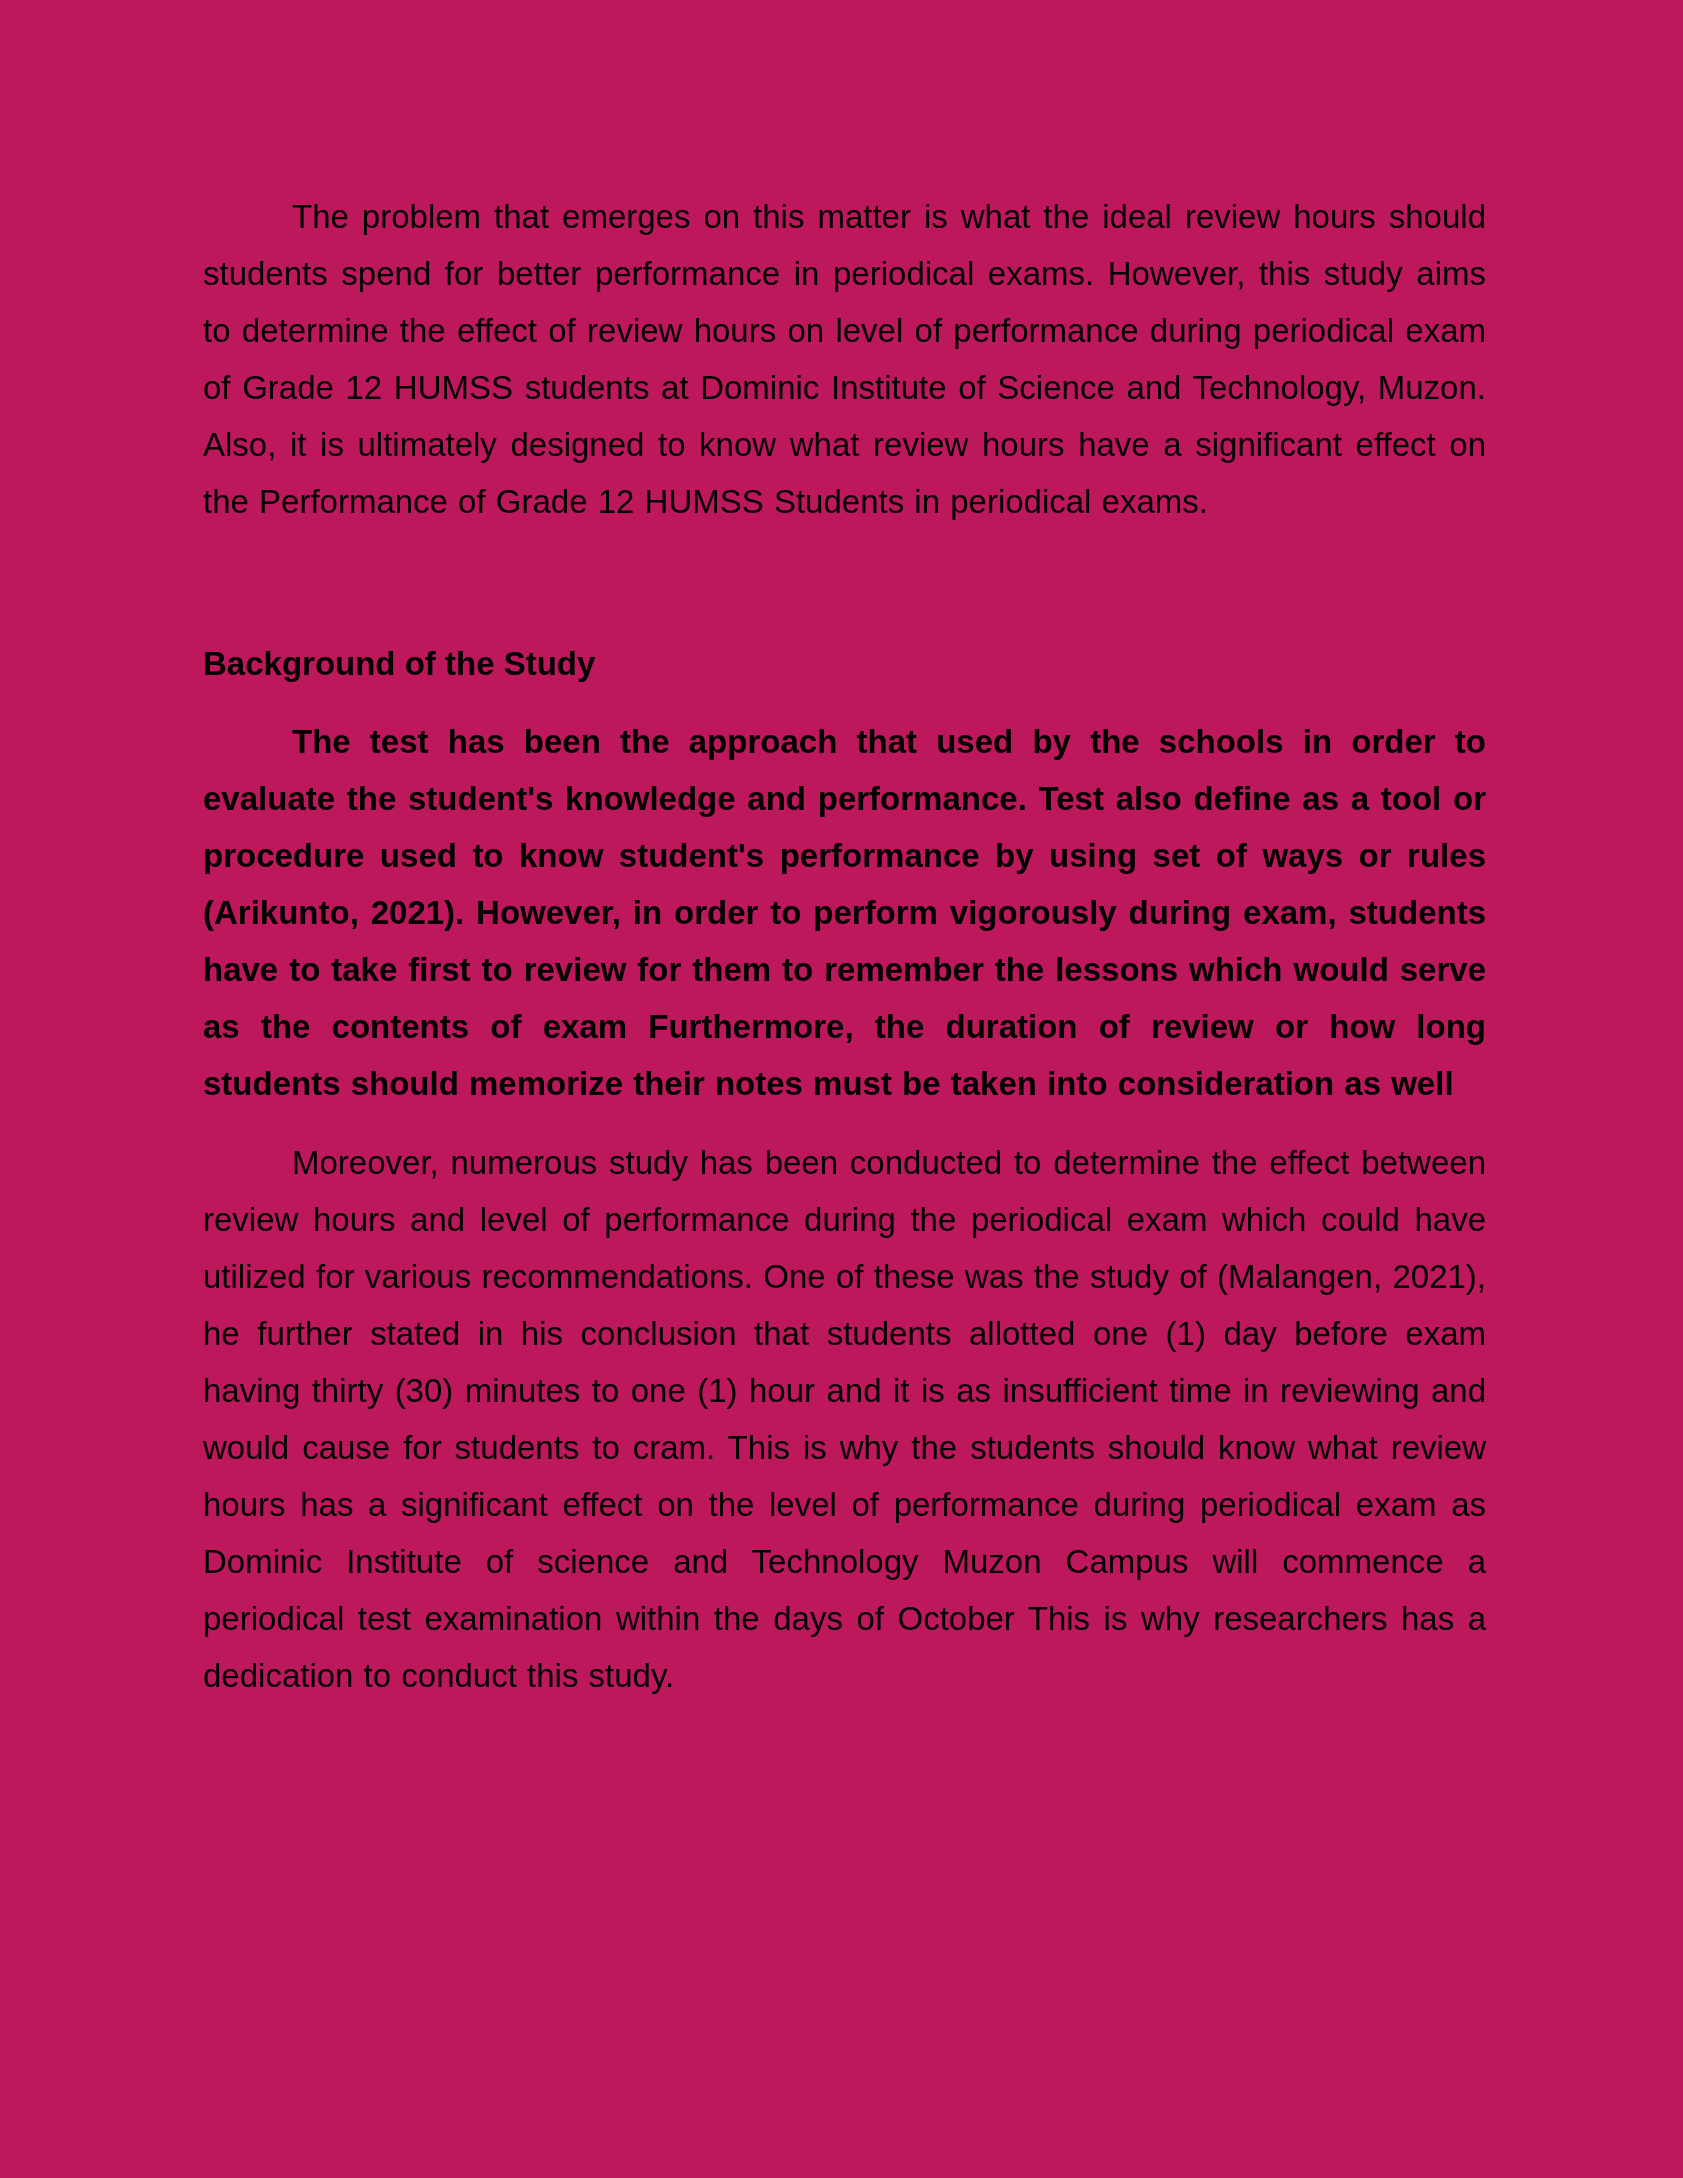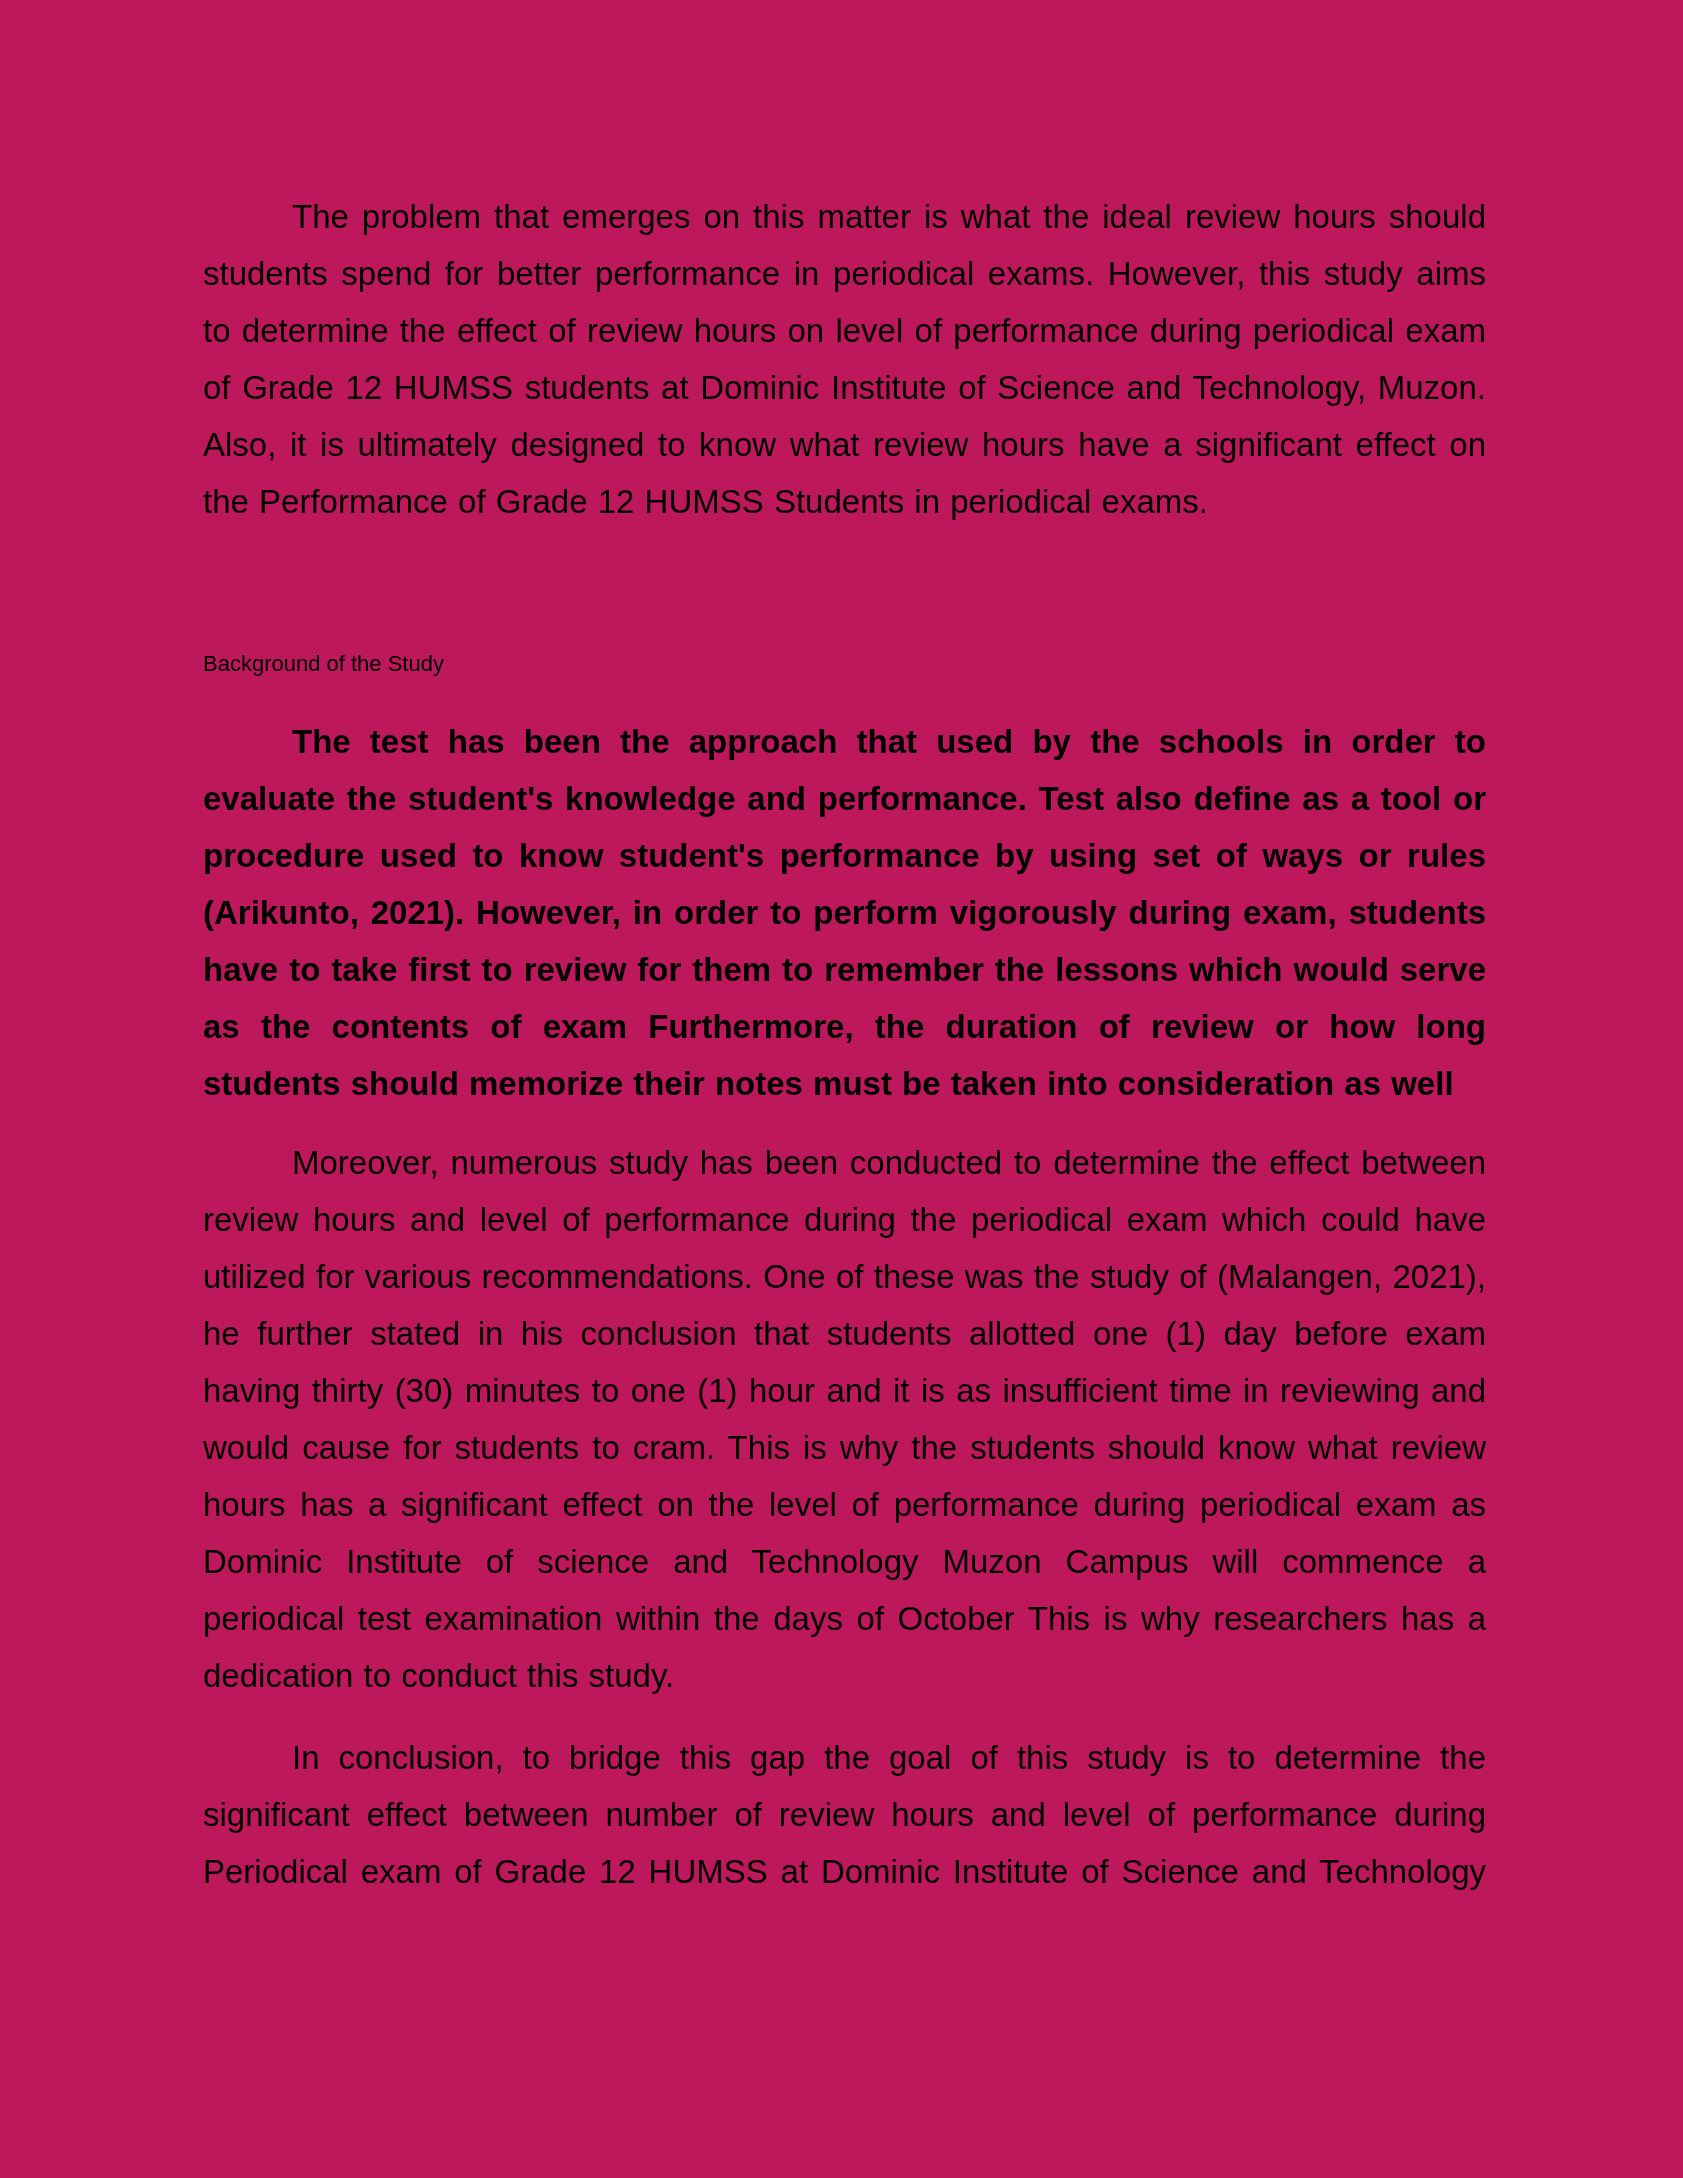--- a/index.html
+++ b/index.html
@@ -27,22 +27,22 @@
   .para {
     margin: 0;
     text-align: justify;
     text-indent: 89px;
     word-spacing: 1px;
   }
   .heading {
     margin: 105px 0 0 0;
     text-align: left;
     text-indent: 0;
-    font-weight: normal;
-    font-size: 22px;
+    font-weight: bold;
+    font-size: 33px;
     line-height: 57px;
   }
   .p-after-heading { margin-top: 21px; font-weight: bold; }
   .p-spaced { margin-top: 22px; }
   .p-last {
     margin-top: 25px;
     text-align-last: justify;
     -moz-text-align-last: justify;
   }
 </style>
@@ -52,16 +52,15 @@
 <div class="page">
   <div class="content">
     <p class="para">The problem that emerges on this matter is what the ideal review hours should students spend for better performance in periodical exams. However, this study aims to determine the effect of review hours on level of performance during periodical exam of Grade 12 HUMSS students at Dominic Institute of Science and Technology, Muzon. Also, it is ultimately designed to know what review hours have a significant effect on the Performance of Grade 12 HUMSS Students in periodical exams.</p>
 
     <h2 class="heading">Background of the Study</h2>
 
     <p class="para p-after-heading">The test has been the approach that used by the schools in order to evaluate the student's knowledge and performance. Test also define as a tool or procedure used to know student's performance by using set of ways or rules (Arikunto, 2021). However, in order to perform vigorously during exam, students have to take first to review for them to remember the lessons which would serve as the contents of exam Furthermore, the duration of review or how long students should memorize their notes must be taken into consideration as well</p>
 
     <p class="para p-spaced">Moreover, numerous study has been conducted to determine the effect between review hours and level of performance during the periodical exam which could have utilized for various recommendations. One of these was the study of (Malangen, 2021), he further stated in his conclusion that students allotted one (1) day before exam having thirty (30) minutes to one (1) hour and it is as insufficient time in reviewing and would cause for students to cram. This is why the students should know what review hours has a significant effect on the level of performance during periodical exam as Dominic Institute of science and Technology Muzon Campus will commence a periodical test examination within the days of October This is why researchers has a dedication to conduct this study.</p>
 
-    <p class="para p-last">In conclusion, to bridge this gap the goal of this study is to determine the significant effect between number of review hours and level of performance during Periodical exam of Grade 12 HUMSS at Dominic Institute of Science and Technology</p>
   </div>
 </div>
 
 
 </body></html>

